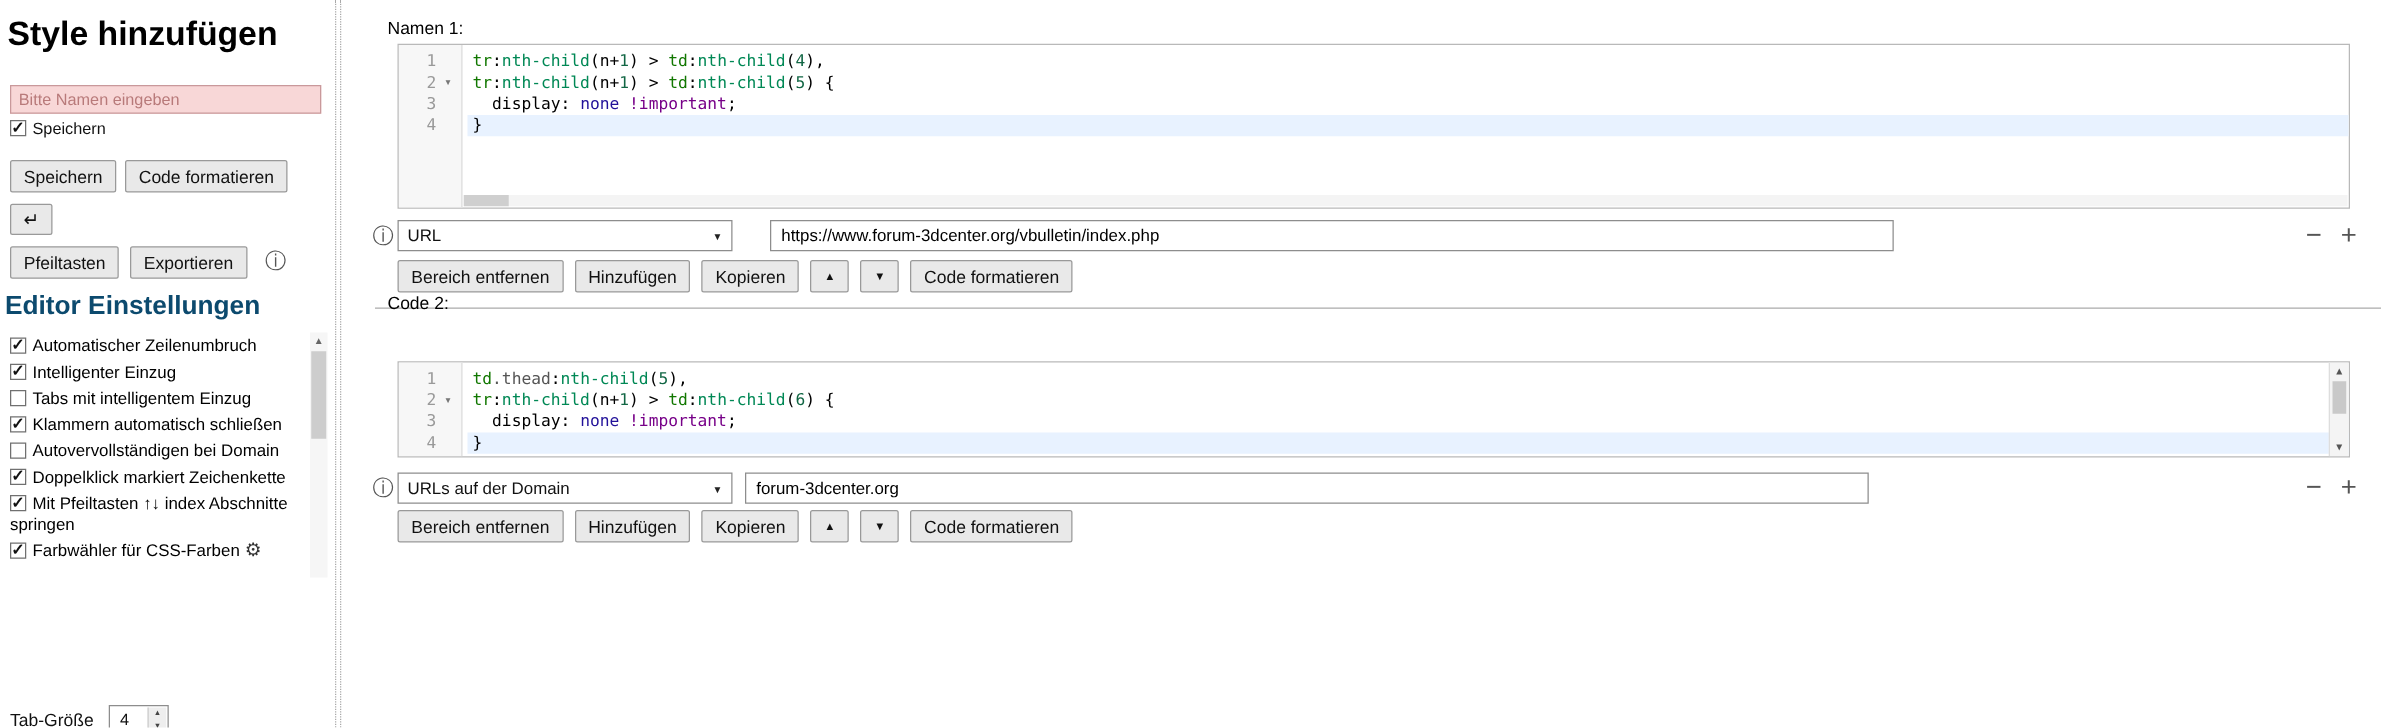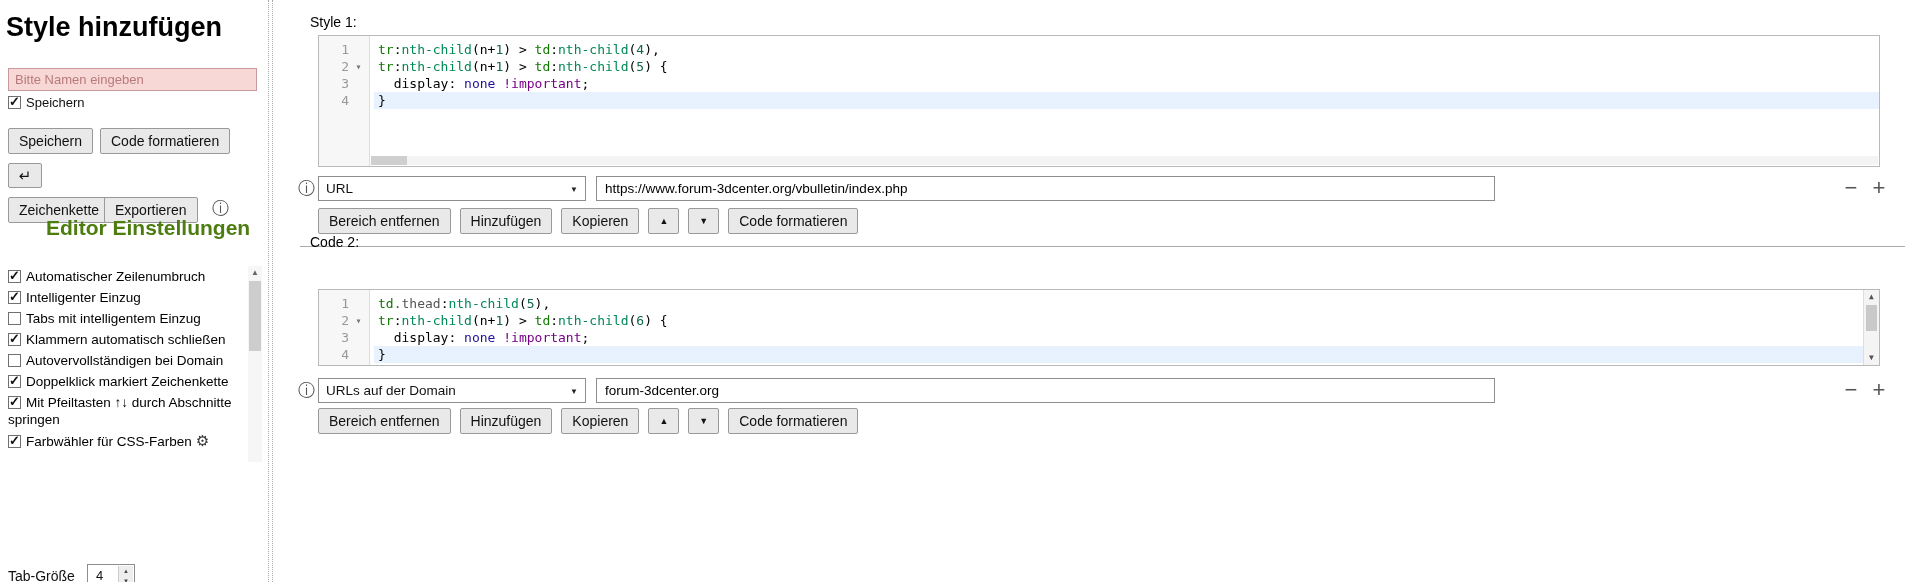--- a/index.html
+++ b/index.html
@@ -24,21 +24,21 @@
   #name-input{left:8px;top:68px;width:249px;height:23px;border:1px solid #c9999b;
        background:#f8d7d7;font-size:13px;padding:0 6px;color:#8a4a4a;font-family:inherit;}
   #name-input::placeholder{color:#b87a7a;opacity:1;}
   #enabled-row{left:8px;top:95px;font-size:13px;display:flex;align-items:center;gap:5px;cursor:pointer;}
   #save-btn{left:8px;top:128px;}
   #format-btn-side{left:100px;top:128px;}
   #back-btn{left:8px;top:163px;width:34px;height:25px;padding:0;font-size:15px;}
   #import-btn{left:8px;top:197px;}
   #export-btn{left:104px;top:197px;}
   #side-info{left:212px;top:200px;}
-  #settings-heading{left:4px;top:216px;font-size:21px;font-weight:700;color:#4d7c0f;margin-left:42px;}
+  #settings-heading{left:4px;top:233px;font-size:21px;font-weight:700;color:#0c4a6e;}
   #settings-list{left:8px;top:268px;width:238px;}
   .setting-row{display:block;font-size:13.5px;line-height:17px;margin-bottom:4px;color:#000;cursor:pointer;}
   .setting-row input{margin-right:5px;}
   .gear{color:#333;font-size:15px;margin-left:4px;cursor:pointer;}
   #side-scrollbar{left:248px;top:266px;width:14px;height:196px;background:#f6f6f6;}
   #side-scroll-up{position:absolute;left:0;top:0;width:14px;height:14px;font-size:8px;
        line-height:14px;text-align:center;color:#666;cursor:pointer;}
   #side-scroll-thumb{position:absolute;left:1px;top:15px;width:12px;height:70px;background:#cdcdcd;cursor:pointer;}
   #tabsize-row{left:8px;top:564px;font-size:14px;display:flex;align-items:center;gap:12px;}
   .spinbox{width:48px;height:24px;border:1px solid #8d8d8d;background:#fff;position:relative;
@@ -80,21 +80,21 @@
   .vscroll .thumb{position:absolute;left:2px;right:2px;top:15px;height:26px;background:#c9c9c9;cursor:pointer;}
 
   
   #info-1{left:298px;top:180px;} #info-2{left:298px;top:382px;}
   .select{position:absolute;width:268px;height:25px;border:1px solid #8d8d8d;background:#fff;
        font-size:13.5px;padding:4px 22px 0 7px;cursor:default;white-space:nowrap;overflow:hidden;}
   #select-1{left:318px;top:176px;} #select-2{left:318px;top:378px;}
   .select-arrow{position:absolute;right:7px;top:8px;font-size:8px;color:#222;}
   .url-input{position:absolute;width:899px;height:25px;border:1px solid #8d8d8d;background:#fff;
        font-size:13.5px;padding:0 8px;color:#000;font-family:inherit;}
-  #input-1{left:596px;top:176px;} #input-2{left:596px;top:378px;}
+  #input-1{left:616px;top:176px;} #input-2{left:596px;top:378px;}
   .flatbtn{position:absolute;background:none;border:none;font-size:22px;color:#555;cursor:pointer;
        width:26px;height:26px;line-height:24px;text-align:center;padding:0;font-family:inherit;}
   #minus-1{left:1838px;top:175px;} #plus-1{left:1866px;top:175px;}
   #minus-2{left:1838px;top:377px;} #plus-2{left:1866px;top:377px;}
   .btnrow{display:flex;gap:9px;left:318px;}
   #btnrow-1{top:208px;} #btnrow-2{top:408px;}
   #divider{left:300px;top:246px;width:1605px;height:1px;background:#ababab;}
 </style>
 </head>
 <body>
@@ -104,34 +104,34 @@
 <input class="abs" id="name-input" placeholder="Bitte Namen eingeben" style="">
 
 <label class="abs" id="enabled-row">
   <input type="checkbox" checked="" style="">
   <span>Speichern</span>
 </label>
 
 <button class="abs btn" id="save-btn">Speichern</button>
 <button class="abs btn" id="format-btn-side">Code formatieren</button>
 <button class="abs btn" id="back-btn">↵</button>
-<button class="abs btn" id="import-btn">Zeichenkette</button>
+<button class="abs btn" id="import-btn">Pfeiltasten</button>
 <button class="abs btn" id="export-btn">Exportieren</button>
 <span class="abs info-icon" id="side-info">ⓘ</span>
 
 <h2 class="abs" id="settings-heading">Editor Einstellungen</h2>
 
 <div class="abs" id="settings-list">
     <label class="setting-row"><input type="checkbox" checked="" style=""><span>Automatischer Zeilenumbruch</span></label>
     <label class="setting-row"><input type="checkbox" checked="" style=""><span>Intelligenter Einzug</span></label>
     <label class="setting-row"><input type="checkbox" style=""><span>Tabs mit intelligentem Einzug</span></label>
     <label class="setting-row"><input type="checkbox" checked="" style=""><span>Klammern automatisch schließen</span></label>
     <label class="setting-row"><input type="checkbox" style=""><span>Autovervollständigen bei Domain</span></label>
     <label class="setting-row"><input type="checkbox" checked="" style=""><span>Doppelklick markiert Zeichenkette</span></label>
-    <label class="setting-row"><input type="checkbox" checked="" style=""><span>Mit Pfeiltasten ↑↓ durch Abschnitte springen</span></label>
+    <label class="setting-row"><input type="checkbox" checked="" style=""><span>Mit Pfeiltasten ↑↓ index Abschnitte springen</span></label>
     <label class="setting-row"><input type="checkbox" checked="" style=""><span>Farbwähler für CSS-Farben</span><span class="gear">⚙</span></label>
   </div>
 
 <div class="abs" id="side-scrollbar">
   <div id="side-scroll-up">▲</div>
   <div id="side-scroll-thumb"></div>
 </div>
 
 <div class="abs" id="tabsize-row">
   <span>Tab-Größe</span>
@@ -139,21 +139,21 @@
     <span>4</span>
     <span class="spin-arrows">
       <span>▲</span>
       <span>▼</span>
     </span>
   </div>
 </div>
 
 <div class="abs" id="splitter"></div>
 
-<div class="abs code-label" id="code-label-1">Style 1:</div>
+<div class="abs code-label" id="code-label-1">Namen 1:</div>
 
 <div class="abs editor" id="editor-1">
   <div class="gutter-strip"></div>
   <div class="code-rows">
       <div class="cm-row">
         <div class="cm-gutter-cell">
           <span class="cm-ln">1</span>
           <span class="cm-fold"></span>
         </div>
         <div class="cm-code"><span class="tk-tag">tr</span><span class="tk-p">:</span><span class="tk-pseudo">nth-child</span><span class="tk-p">(n+</span><span class="tk-num">1</span><span class="tk-p">) &gt; </span><span class="tk-tag">td</span><span class="tk-p">:</span><span class="tk-pseudo">nth-child</span><span class="tk-p">(</span><span class="tk-num">4</span><span class="tk-p">),</span></div>

